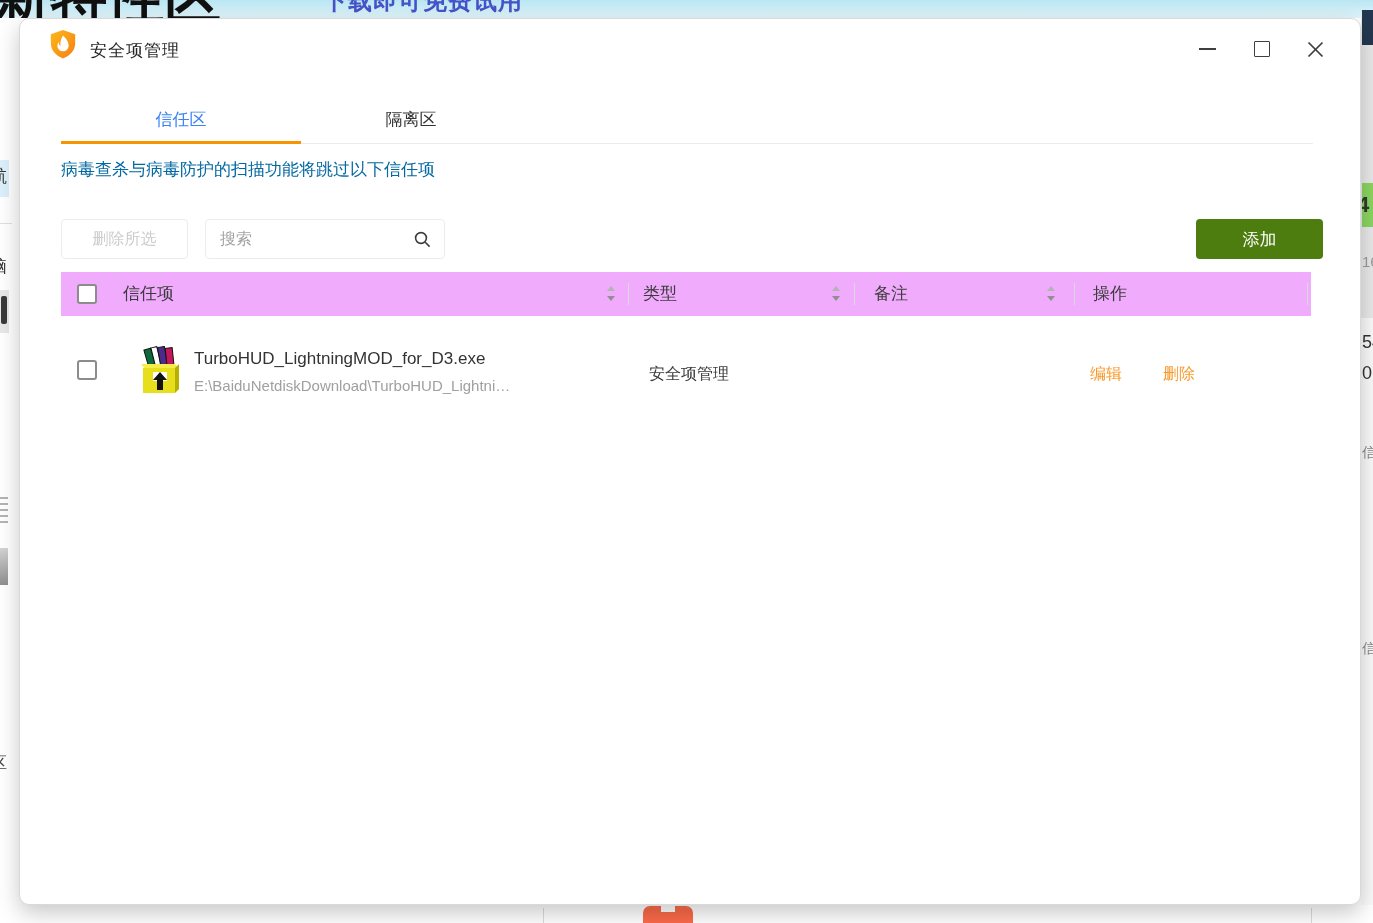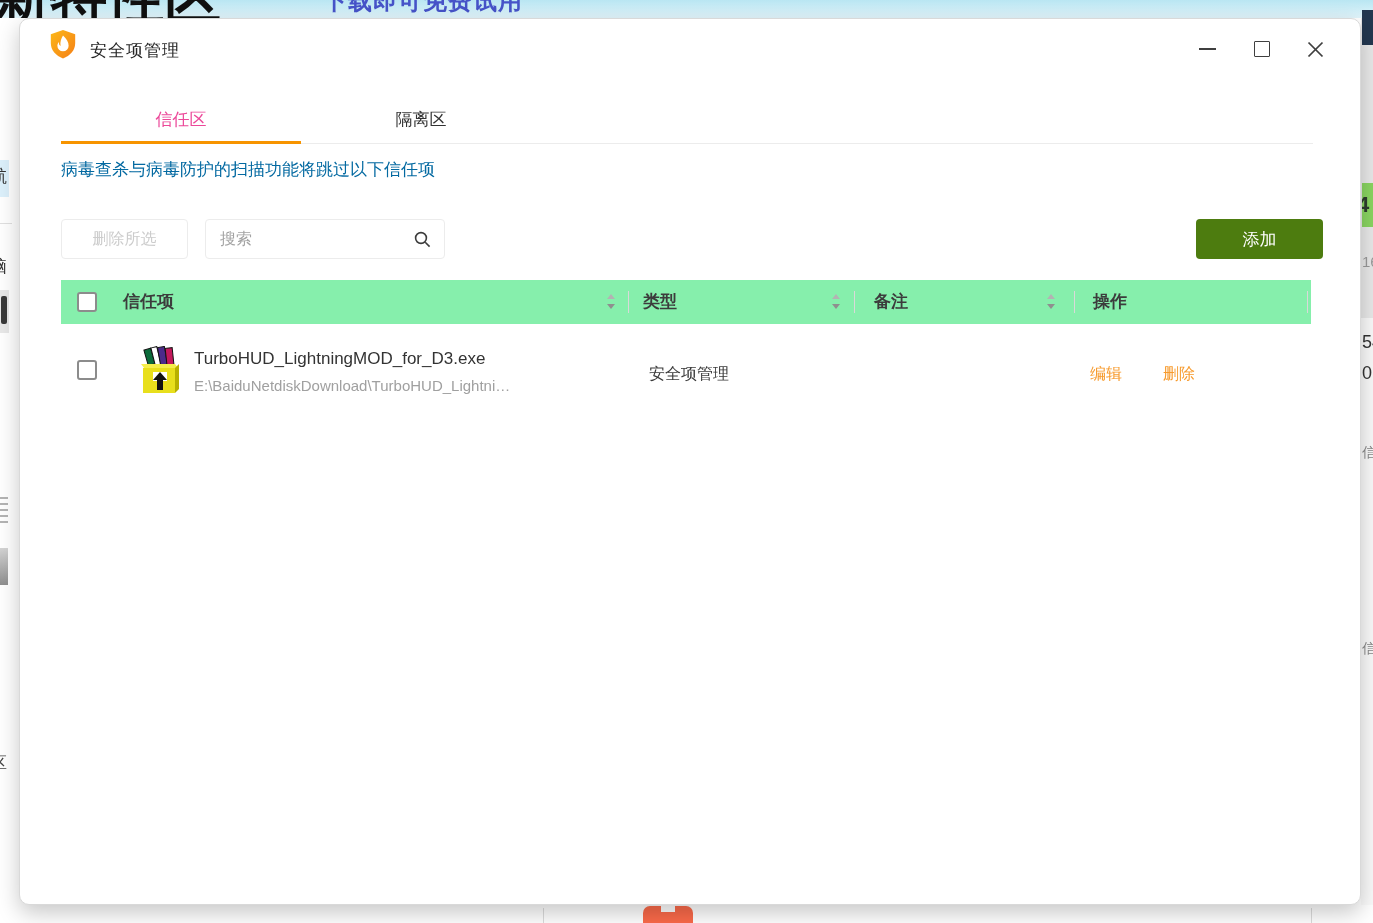--- a/index.html
+++ b/index.html
@@ -42,41 +42,41 @@
   .titlebar-icon{position:absolute;left:28px;top:10px;width:30px;height:30px;}
   .title{position:absolute;left:70px;top:20px;font-size:17px;color:#262626;letter-spacing:1px;}
   .winbtn{position:absolute;top:16px;width:30px;height:28px;display:flex;align-items:center;
           justify-content:center;cursor:pointer;}
   .wb-min{left:1172px;} .wb-max{left:1227px;} .wb-close{left:1280px;}
   .wb-min i{display:block;width:17px;height:2px;background:#3f3f3f;}
   .wb-max i{display:block;width:14px;height:14px;border:1.7px solid #3f3f3f;border-radius:1px;}
 
   .tab{position:absolute;top:87px;width:240px;height:28px;line-height:28px;text-align:center;
        font-size:17px;color:#333333;cursor:pointer;}
-  .tab.active{color:#ec4899;font-family:Liberation Serif, serif;}
+  .tab.active{color:#3b82f6;font-family:Liberation Serif, serif;}
   .tab-divider{position:absolute;left:41px;top:124px;width:1252px;height:1px;background:#ececec;}
   .tab-underline{position:absolute;left:41px;top:122px;width:240px;height:3px;background:#f79400;}
 
   .desc{position:absolute;left:41px;top:139px;font-size:17px;color:#0369a1;}
 
   .btn-del{position:absolute;left:41px;top:200px;width:127px;height:40px;background:#ffffff;
            border:1px solid #ececec;border-radius:4px;font-size:16px;color:#cccccc;
            text-align:center;line-height:38px;box-sizing:border-box;cursor:default;}
   .searchbox{position:absolute;left:185px;top:200px;width:240px;height:40px;border:1px solid #ececec;
              border-radius:4px;box-sizing:border-box;background:#fff;}
   .searchbox input{position:absolute;left:0;top:0;width:200px;height:38px;border:none;outline:none;
                    padding:0 0 0 14px;font-size:16px;color:#333;background:transparent;
                    font-family:Liberation Sans, sans-serif;}
   .searchbox input::placeholder{color:#a3a3a3;}
   .search-ic{position:absolute;right:13px;top:11px;}
   .btn-add{position:absolute;left:1176px;top:200px;width:127px;height:40px;background:#4d7c0f;
            border:none;border-radius:4px;font-size:17px;color:#ffffff;text-align:center;
            line-height:40px;cursor:pointer;}
 
-  .thead{position:absolute;left:41px;top:261px;width:1250px;height:44px;background:#86efac;font-weight:bold;}
+  .thead{position:absolute;left:41px;top:253px;width:1250px;height:44px;background:#f0abfc;}
   .th-label{position:absolute;top:0;height:44px;line-height:44px;font-size:17px;color:#3c3c3c;}
   .chk{position:absolute;width:20px;height:20px;border:2px solid #8c8c8c;border-radius:3px;
        background:#ffffff;box-sizing:border-box;cursor:pointer;}
   .sort{position:absolute;top:12px;width:10px;height:20px;cursor:pointer;}
   .sort .up{position:absolute;left:1px;top:2px;width:0;height:0;border-left:4px solid transparent;
             border-right:4px solid transparent;border-bottom:5px solid #b3b3b3;}
   .sort .down{position:absolute;left:1px;top:12px;width:0;height:0;border-left:4px solid transparent;
               border-right:4px solid transparent;border-top:5px solid #8f8f8f;}
   .vdiv{position:absolute;top:11px;width:1px;height:22px;background:#d9d9d9;}
 
@@ -169,21 +169,21 @@
         <i></i>
       </div>
     <div class="winbtn wb-close">
       <svg width="17" height="17" viewBox="0 0 17 17">
         <line x1="1.5" y1="1.5" x2="15.5" y2="15.5" stroke="#3f3f3f" stroke-width="1.7"></line>
         <line x1="15.5" y1="1.5" x2="1.5" y2="15.5" stroke="#3f3f3f" stroke-width="1.7"></line>
       </svg>
     </div>
 
     <div class="tab active" style="left:41px;">信任区</div>
-    <div class="tab" style="left:281px;">隔离区</div>
+    <div class="tab" style="left:271px;">隔离区</div>
     <div class="tab-divider"></div>
     <div class="tab-underline"></div>
 
     <div class="desc">病毒查杀与病毒防护的扫描功能将跳过以下信任项</div>
 
     <div class="btn-del">删除所选</div>
     <div class="searchbox">
       <input type="text" placeholder="搜索" style="">
       <svg class="search-ic" width="17" height="17" viewBox="0 0 17 17">
         <circle cx="7" cy="7" r="5.4" fill="none" stroke="#3c3c3c" stroke-width="1.6"></circle>

